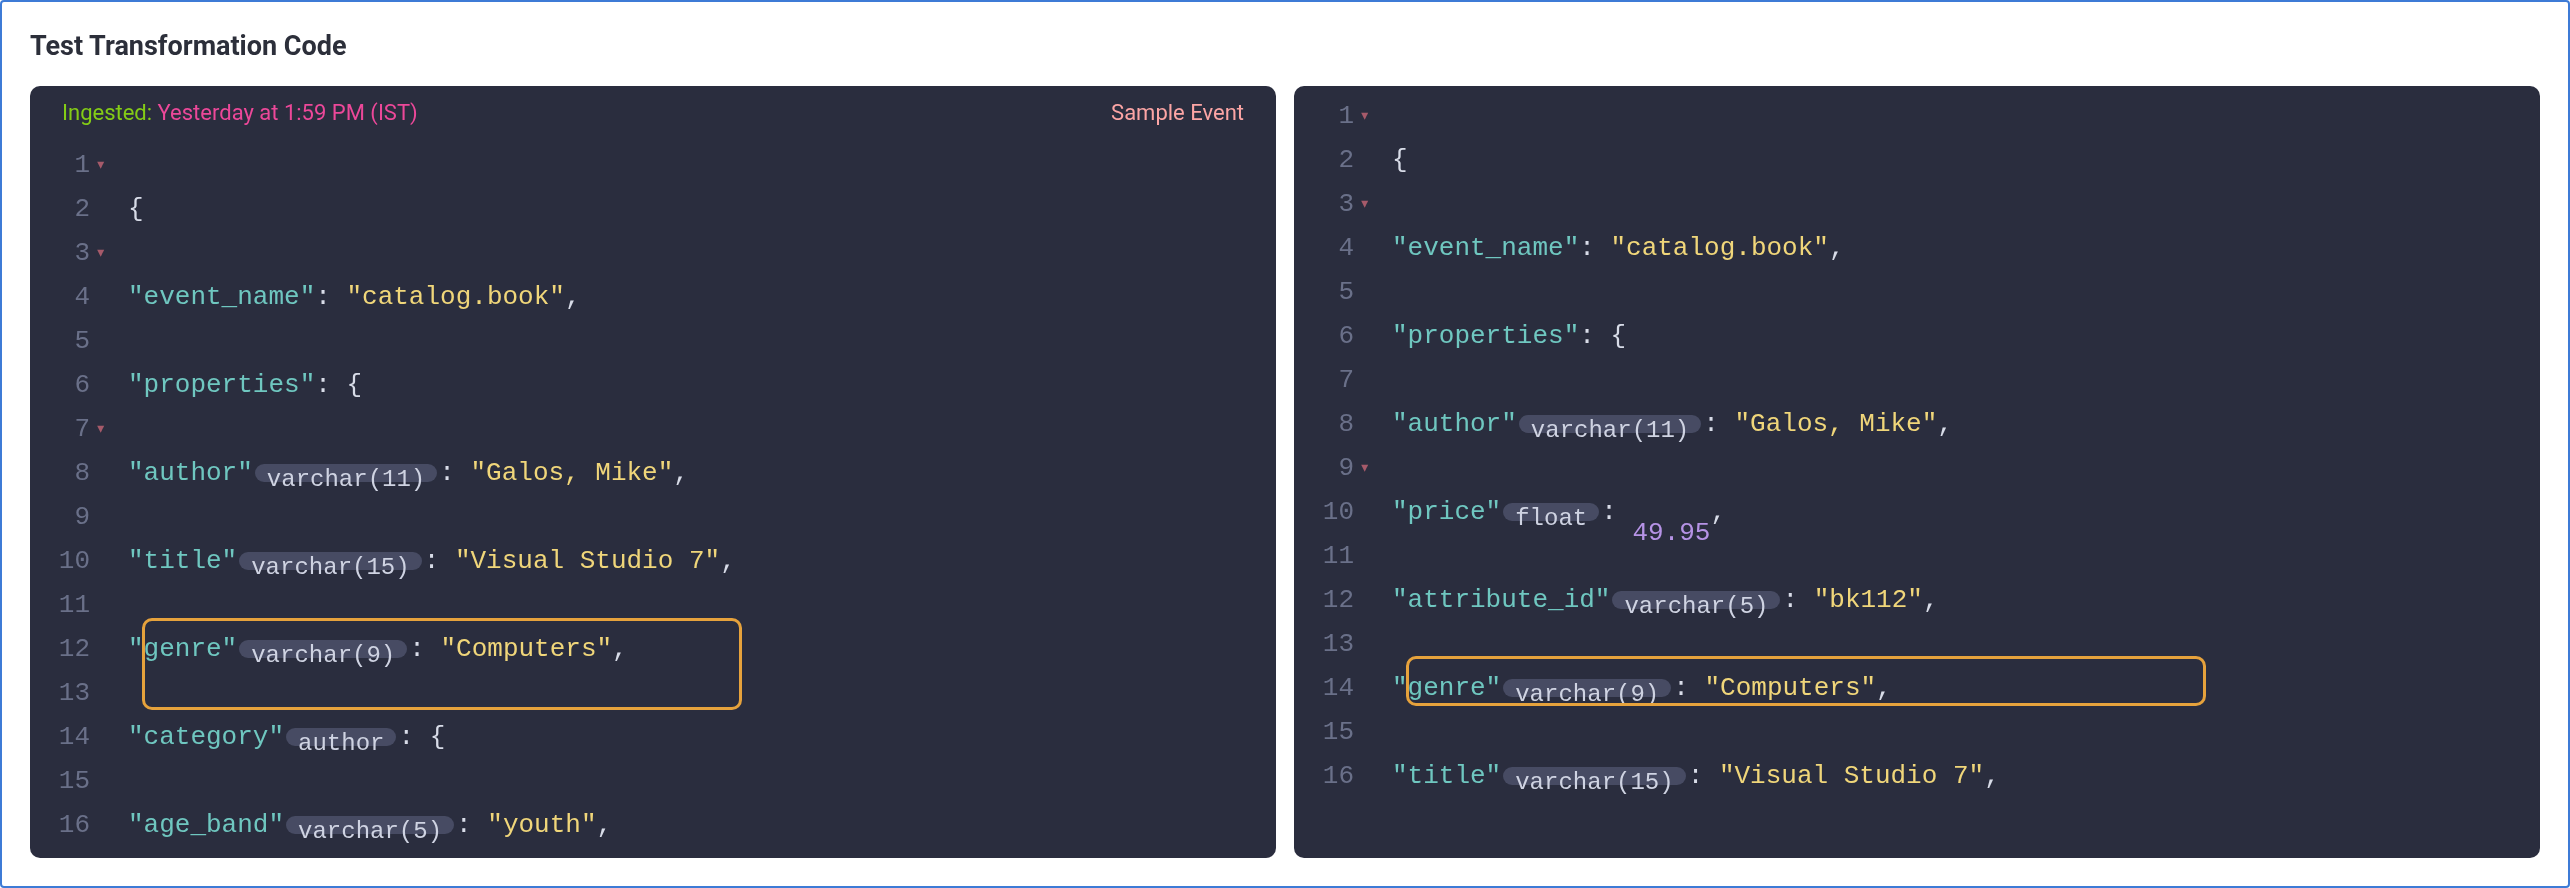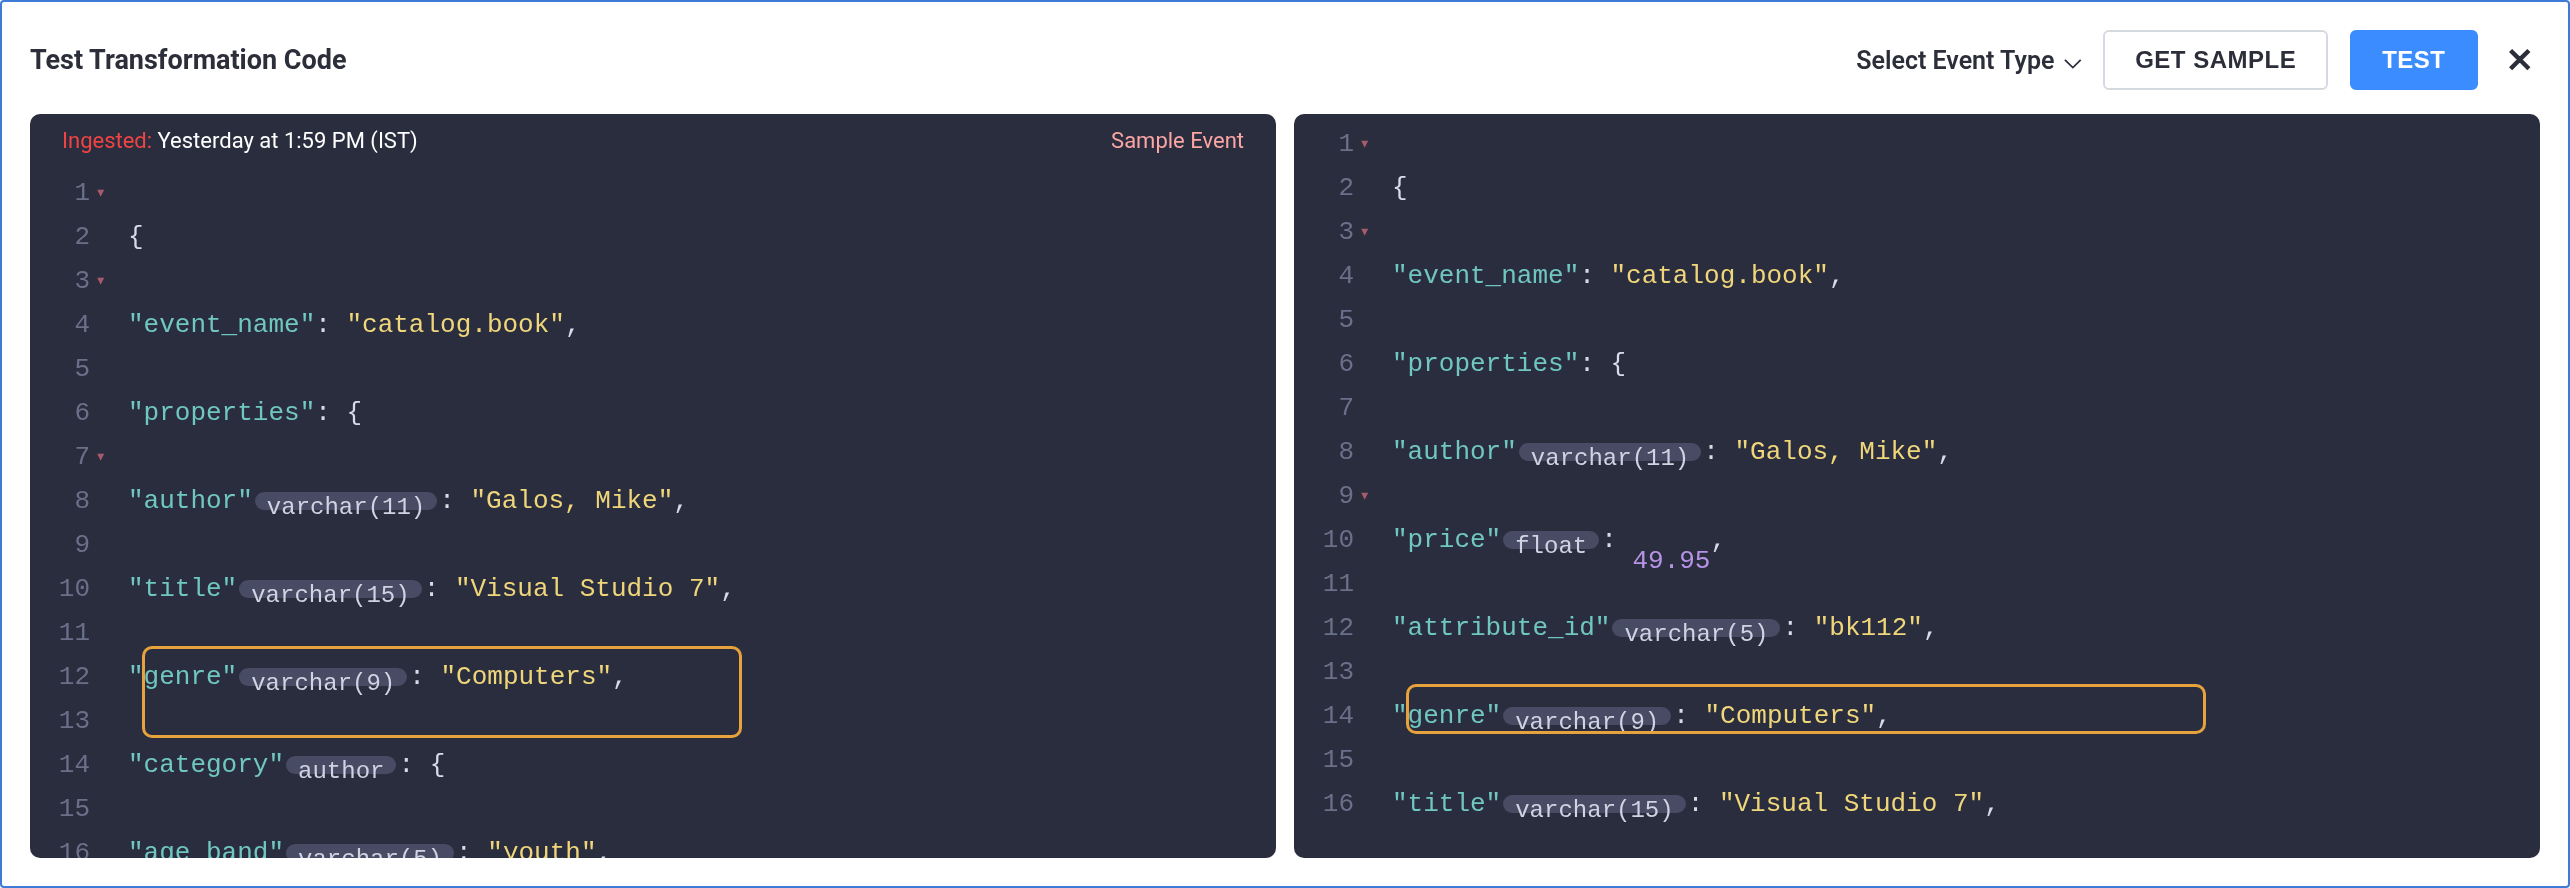--- a/index.html
+++ b/index.html
@@ -85,22 +85,22 @@
     overflow: hidden;
   }
   .panel-header {
     display: flex;
     justify-content: space-between;
     align-items: center;
     padding: 14px 32px 10px 32px;
     color: #9aa0b4;
     font-size: 22px;
   }
-  .panel-header .left-label { color: #ef4444; }
-  .panel-header .ingested-val { color: #ffffff; }
+  .panel-header .left-label { color: #84cc16; }
+  .panel-header .ingested-val { color: #ec4899; }
   .panel-header .right-label { color: #fca5a5; }
   .code-area {
     flex: 1;
     display: flex;
     font-family: "SFMono-Regular", Consolas, "Liberation Mono", Menlo, monospace;
     font-size: 26px;
     line-height: 44px;
     padding: 8px 0 20px 0;
     overflow: hidden;
     position: relative;
@@ -164,29 +164,20 @@
     height: 50px;
   }
 </style>
 </head>
 <body>
 
 <div class="outer">
 
   <div class="header">
     <div class="title">Test Transformation Code</div>
-    <div class="header-right">
-      <div class="select-event">
-        <span>Select Event Type</span>
-        <span style="font-size:22px;">⌵</span>
-      </div>
-      <button class="btn btn-outline">GET SAMPLE</button>
-      <button class="btn btn-primary">TEST</button>
-      <span class="close-x">✕</span>
-    </div>
   </div>
 
   <div class="panels">
 
     <div class="panel">
       <div class="panel-header">
         <div>
           <span class="left-label">Ingested:</span>
           <span class="ingested-val">Yesterday at 1:59 PM (IST)</span>
         </div>

